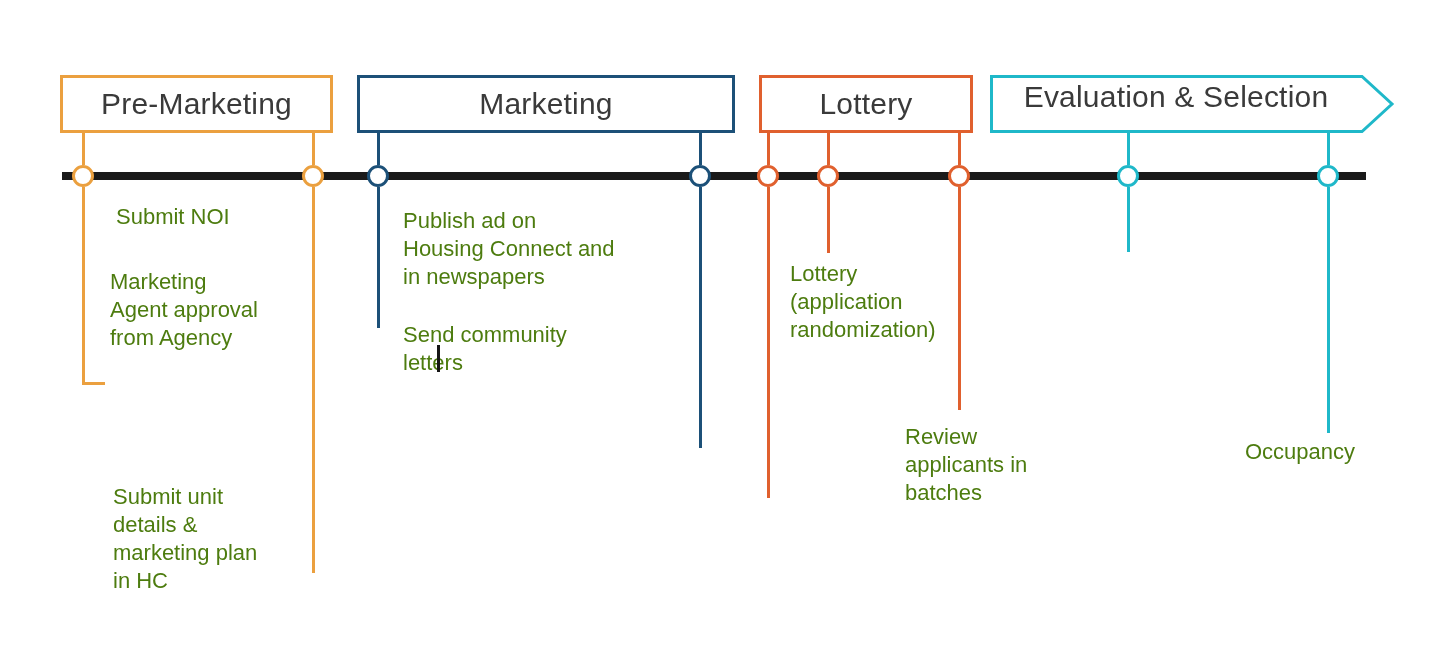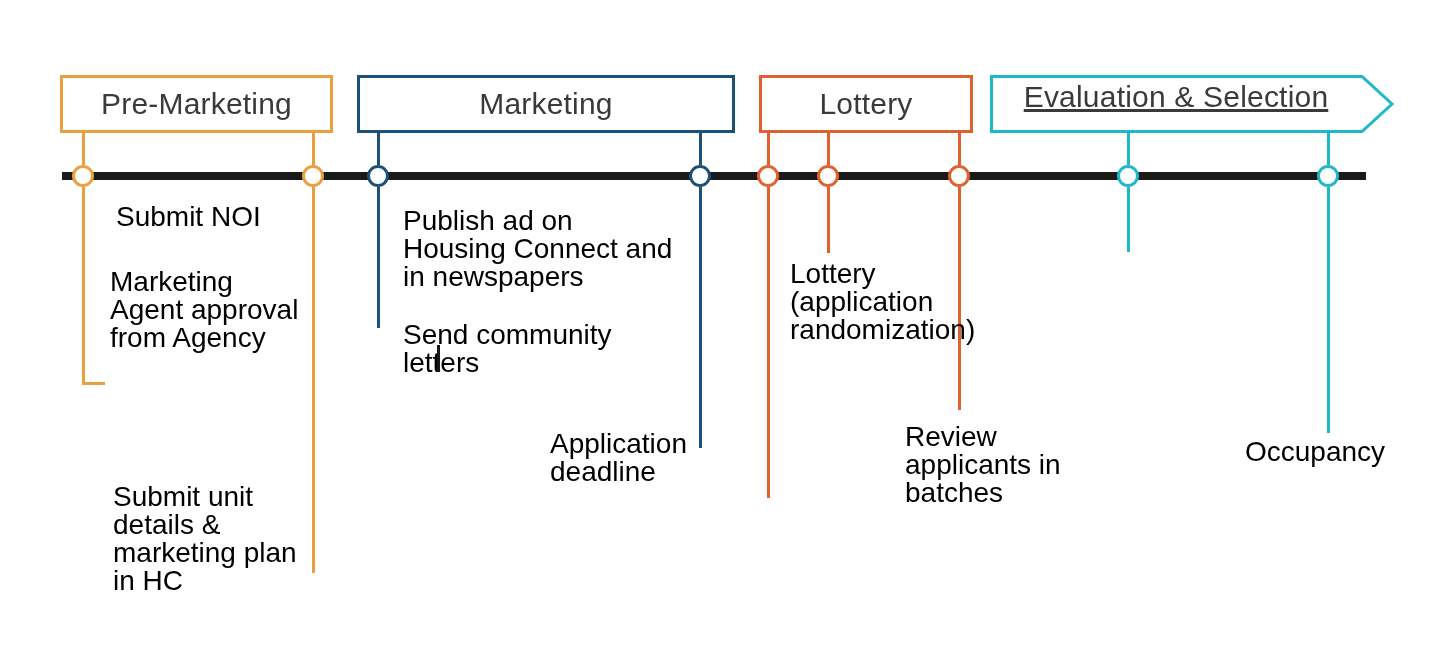--- a/index.html
+++ b/index.html
@@ -34,23 +34,23 @@
   .node{
     position:absolute;
     box-sizing:border-box;
     background:#ffffff;
     border-radius:50%;
     z-index:5;
   }
   .timeline-bar{position:absolute;z-index:1;}
   .milestone-label{
     position:absolute;
-    font-size:28px;
+    font-size:22px;
     line-height:28px;
-    color:#000000;
+    color:#4d7c0f;
     white-space:pre-line;
     z-index:6;
   }
   .text-cursor{
     position:absolute;
     background:#161616;
     z-index:7;
   }
   svg{position:absolute;z-index:3;}
 </style>
@@ -84,22 +84,20 @@
     <div class="vline" style="left: 698.5px; top: 133px; width: 3px; height: 32px; background: rgb(28, 80, 120);"></div>
     <div class="node" style="left: 367px; top: 165px; width: 22px; height: 22px; border: 3px solid rgb(28, 80, 120); background: rgb(255, 255, 255);"></div>
     <div class="vline" style="left: 376.5px; top: 187px; width: 3px; height: 141px; background: rgb(28, 80, 120);"></div>
     <div class="node" style="left: 689px; top: 165px; width: 22px; height: 22px; border: 3px solid rgb(28, 80, 120); background: rgb(255, 255, 255);"></div>
     <div class="vline" style="left: 698.5px; top: 187px; width: 3px; height: 261px; background: rgb(28, 80, 120);"></div>
     <div class="milestone-label" style="left: 403px; top: 207px;">Publish ad on
 Housing Connect and
 in newspapers</div>
     <div class="milestone-label" style="left: 403px; top: 321px;">Send community
 letters</div>
-    <div class="milestone-label" style="left: 550px; top: 430px;">Application
-deadline</div>
     <div class="phase-box" style="left: 759px; top: 75px; width: 214px; height: 58px; border-color: rgb(224, 96, 46);">
       <div class="phase-header">Lottery</div>
     </div>
     <div class="vline" style="left: 766.5px; top: 133px; width: 3px; height: 32px; background: rgb(224, 96, 46);"></div>
     <div class="vline" style="left: 826.5px; top: 133px; width: 3px; height: 32px; background: rgb(224, 96, 46);"></div>
     <div class="vline" style="left: 957.5px; top: 133px; width: 3px; height: 32px; background: rgb(224, 96, 46);"></div>
     <div class="node" style="left: 757px; top: 165px; width: 22px; height: 22px; border: 3px solid rgb(224, 96, 46); background: rgb(255, 255, 255);"></div>
     <div class="vline" style="left: 766.5px; top: 187px; width: 3px; height: 311px; background: rgb(224, 96, 46);"></div>
     <div class="node" style="left: 817px; top: 165px; width: 22px; height: 22px; border: 3px solid rgb(224, 96, 46); background: rgb(255, 255, 255);"></div>
     <div class="vline" style="left: 826.5px; top: 187px; width: 3px; height: 66px; background: rgb(224, 96, 46);"></div>
@@ -107,21 +105,21 @@
     <div class="vline" style="left: 957.5px; top: 187px; width: 3px; height: 223px; background: rgb(224, 96, 46);"></div>
     <div class="milestone-label" style="left: 790px; top: 260px;">Lottery
 (application
 randomization)</div>
     <div class="milestone-label" style="left: 905px; top: 423px;">Review
 applicants in
 batches</div>
     <svg width="405" height="58" style="left: 990px; top: 75px;">
       <polygon points="1.5,1.5 372,1.5 402,29 372,56.5 1.5,56.5" fill="#ffffff" stroke="#1FB8C9" stroke-width="3"></polygon>
     </svg>
-    <div class="arrow-header phase-header" style="left: 990px; top: 75px; width: 372px; height: 44px; text-decoration: underline;">Evaluation &amp; Selection</div>
+    <div class="arrow-header phase-header" style="left: 990px; top: 75px; width: 372px; height: 44px;">Evaluation &amp; Selection</div>
     <div class="vline" style="left: 1126.5px; top: 133px; width: 3px; height: 32px; background: rgb(31, 184, 201);"></div>
     <div class="vline" style="left: 1326.5px; top: 133px; width: 3px; height: 32px; background: rgb(31, 184, 201);"></div>
     <div class="node" style="left: 1117px; top: 165px; width: 22px; height: 22px; border: 3px solid rgb(31, 184, 201); background: rgb(255, 255, 255);"></div>
     <div class="vline" style="left: 1126.5px; top: 187px; width: 3px; height: 65px; background: rgb(31, 184, 201);"></div>
     <div class="node" style="left: 1317px; top: 165px; width: 22px; height: 22px; border: 3px solid rgb(31, 184, 201); background: rgb(255, 255, 255);"></div>
     <div class="vline" style="left: 1326.5px; top: 187px; width: 3px; height: 246px; background: rgb(31, 184, 201);"></div>
     <div class="milestone-label" style="left: 1245px; top: 438px;">Occupancy</div>
     <div class="text-cursor" style="left: 437px; top: 345px; width: 3px; height: 27px;"></div>
   </div>
 

